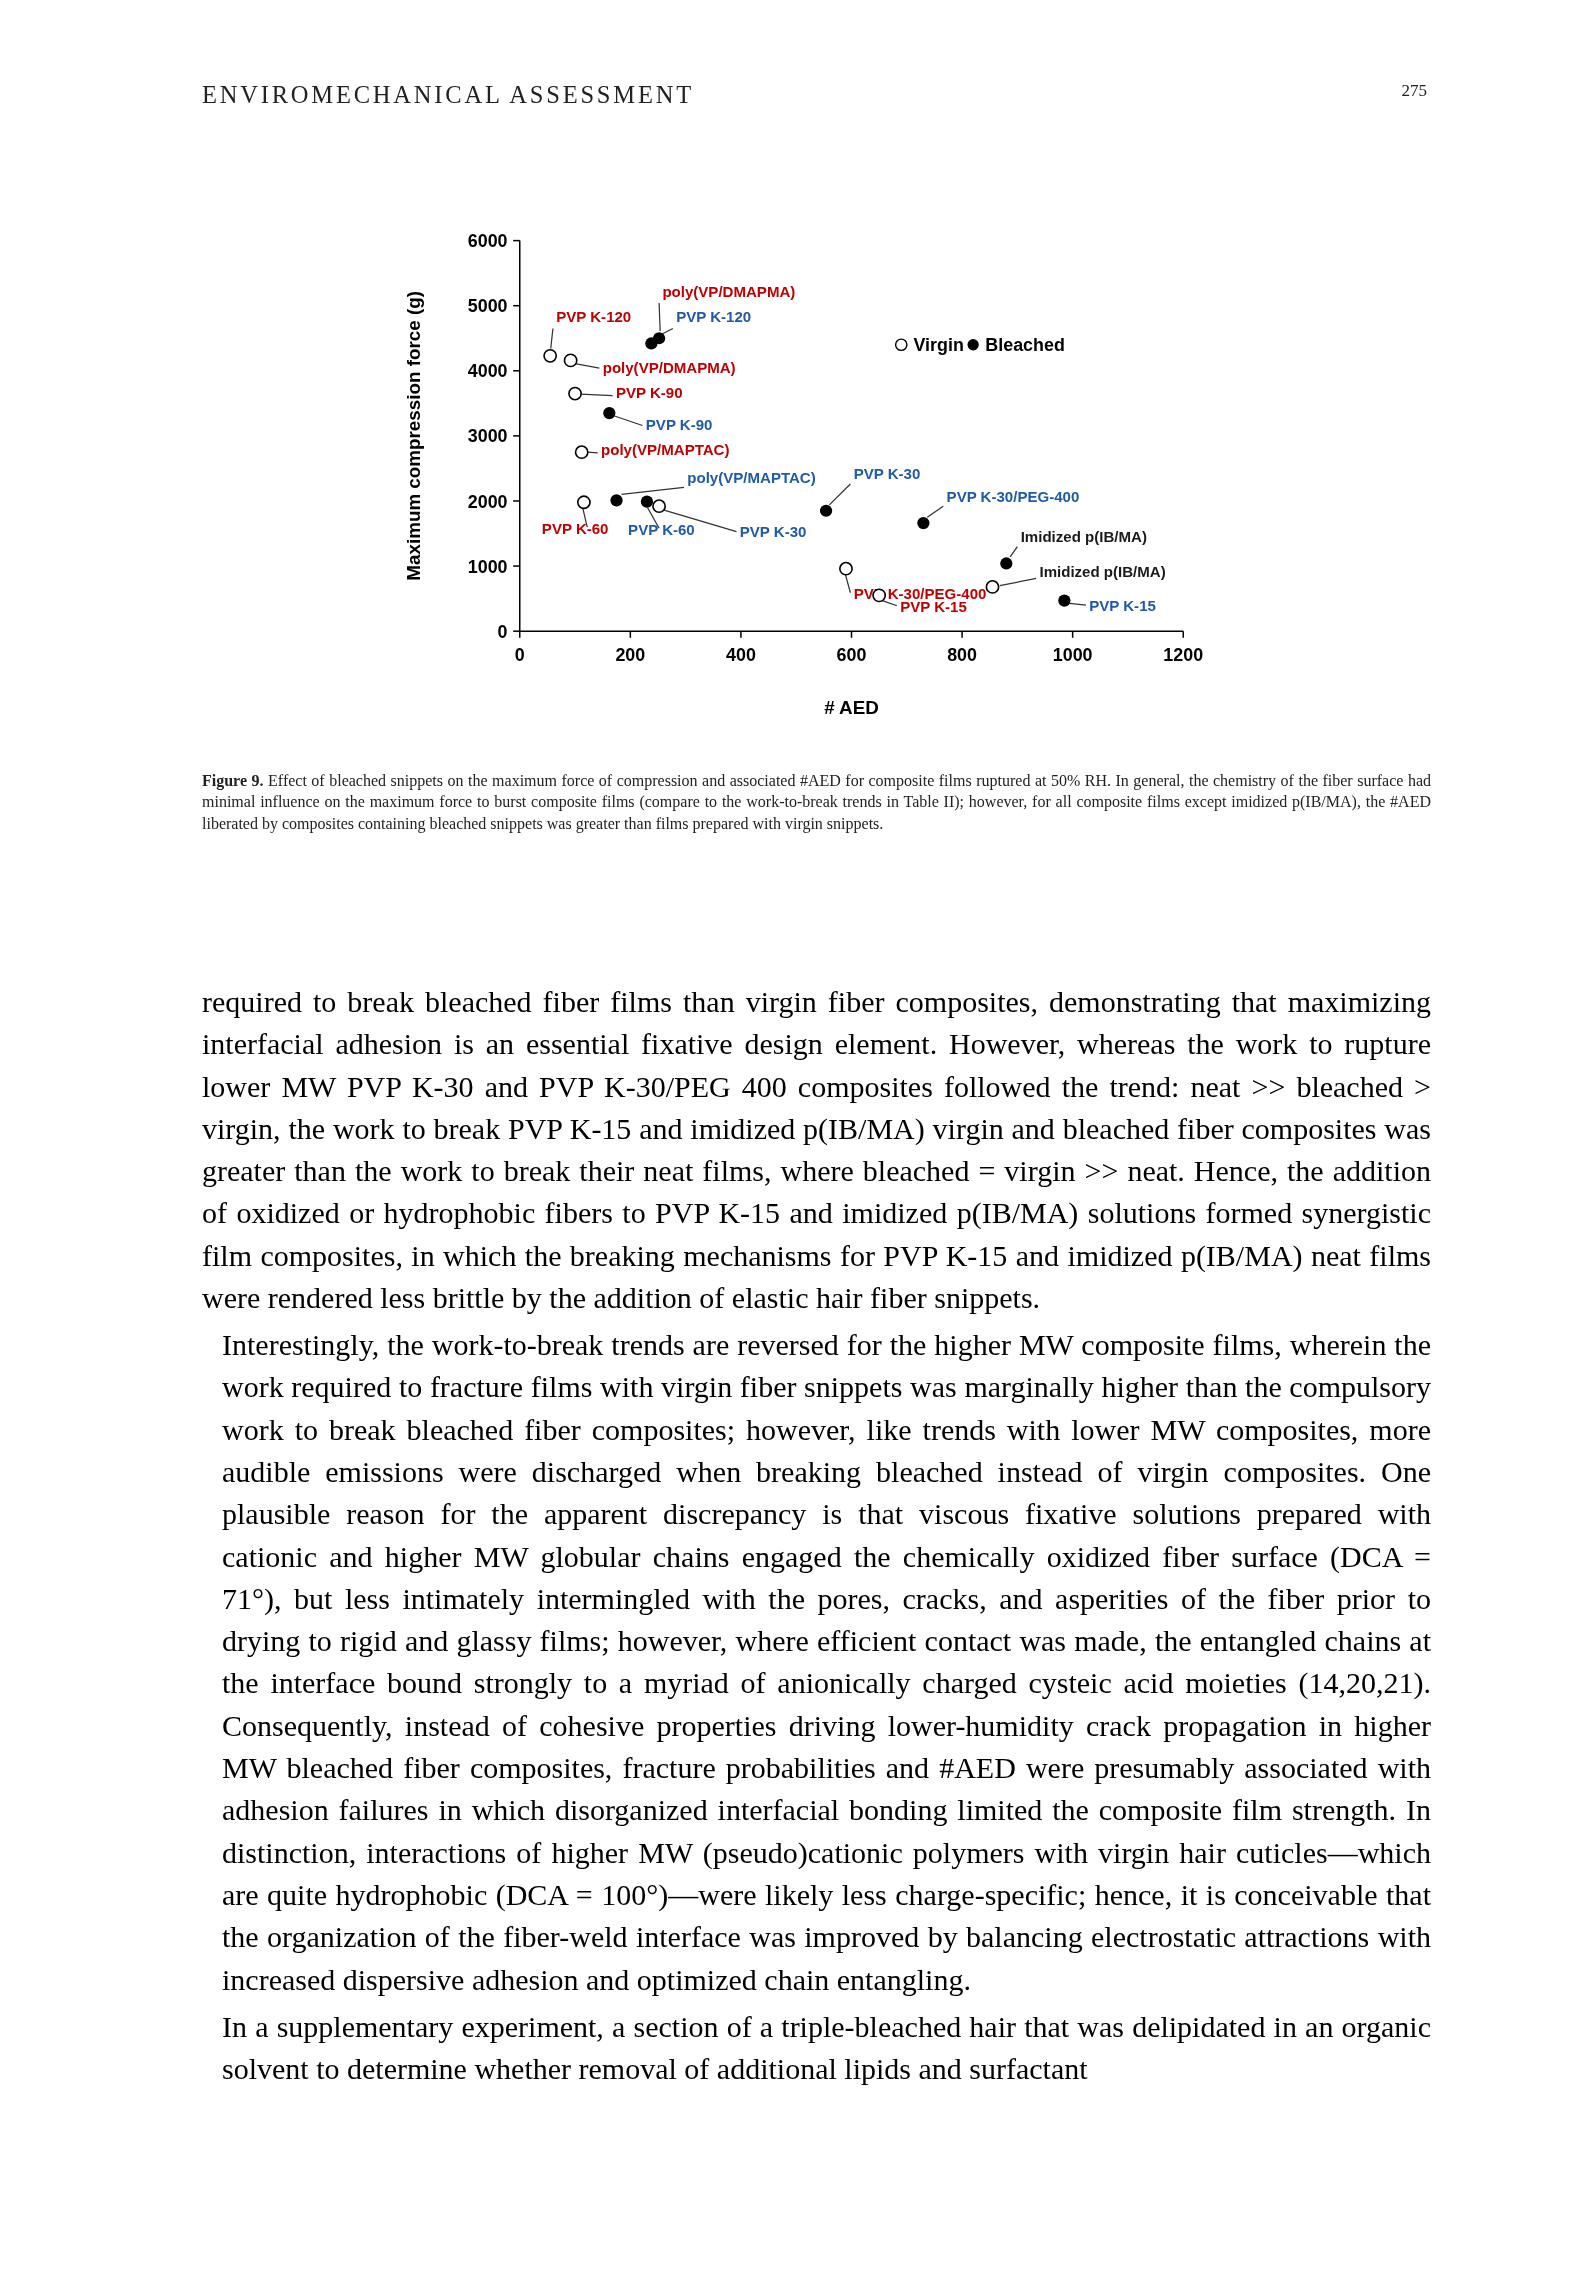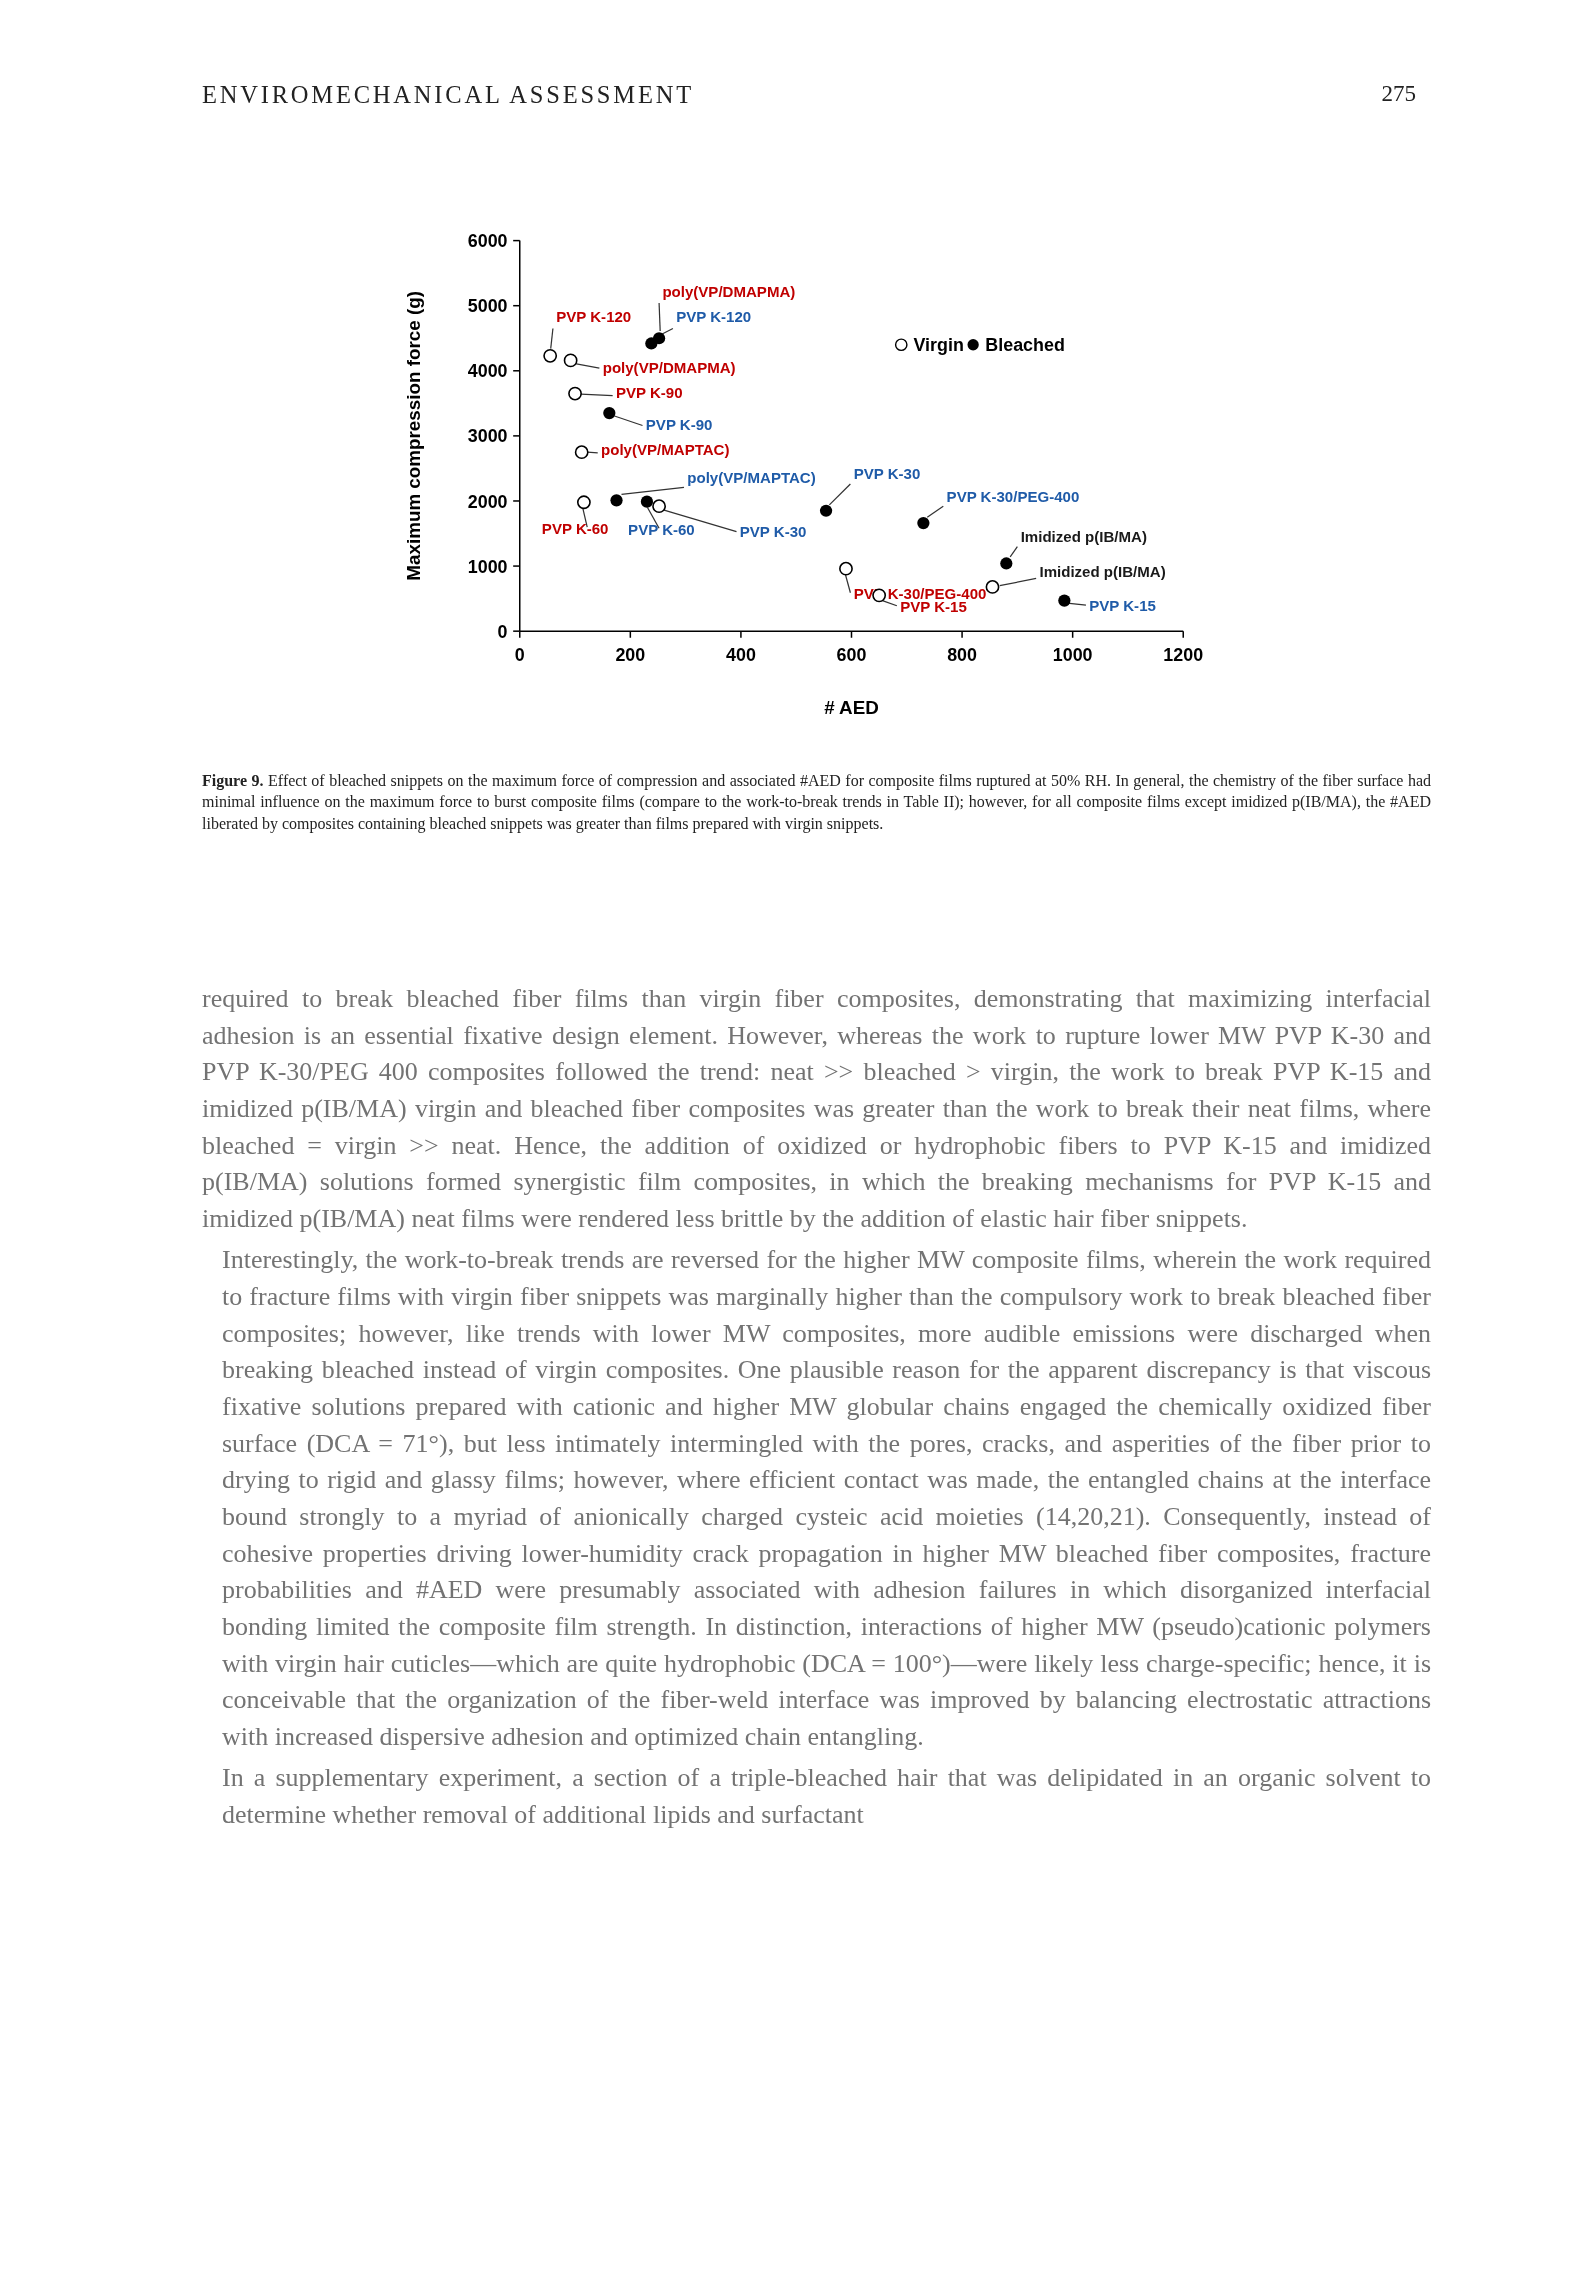--- a/index.html
+++ b/index.html
@@ -5,38 +5,38 @@
   * { margin:0; padding:0; box-sizing:border-box; }
   html,body { background:#ffffff; }
   body {
     width:1589px; height:2295px; position:relative;
     font-family:"Liberation Serif", serif; color:#1c1c1c;
   }
   .page { position:absolute; inset:0; background:#ffffff; overflow:hidden; }
 
   .running-row { position:absolute; top:81px; left:202px; width:1229px; height:32px; }
   .running-head { text-align:left; font-size:24.5px; letter-spacing:2.8px; color:#222; }
-  .page-number { position:absolute; right:15px; top:0; font-size:23px; color:#222; }
+  .page-number { position:absolute; right:4px; top:0; font-size:17px; color:#222; }
 
   .chart-wrap { position:absolute; top:198px; left:388px; width:847px; height:584px; }
   svg text { font-family:"Liberation Sans", sans-serif; }
   .tick    { font-size:19px; font-weight:bold; fill:#000; }
   .axislab { font-size:20px; font-weight:bold; fill:#000; }
   .ann     { font-size:16px; font-weight:bold; }
   .legend  { font-size:19px; font-weight:bold; fill:#000; }
 
   .caption {
     position:absolute; top:770px; left:202px; width:1229px;
     font-size:16px; line-height:1.33; text-align:justify; color:#222;
   }
   .caption .figlabel { font-weight:bold; }
 
   .bodytext {
     position:absolute; top:981px; left:202px; width:1229px;
-    font-size:26px; line-height:1.41; text-align:justify; color:#737373;
+    font-size:30px; line-height:1.41; text-align:justify; color:#000000;
   }
   .bodytext p + p { margin-top:4.7px;margin-left:20px; }
 </style>
 </head>
 <body>
 
 <div class="page">
 
   <div class="running-row">
     <div class="running-head">ENVIROMECHANICAL ASSESSMENT</div>

